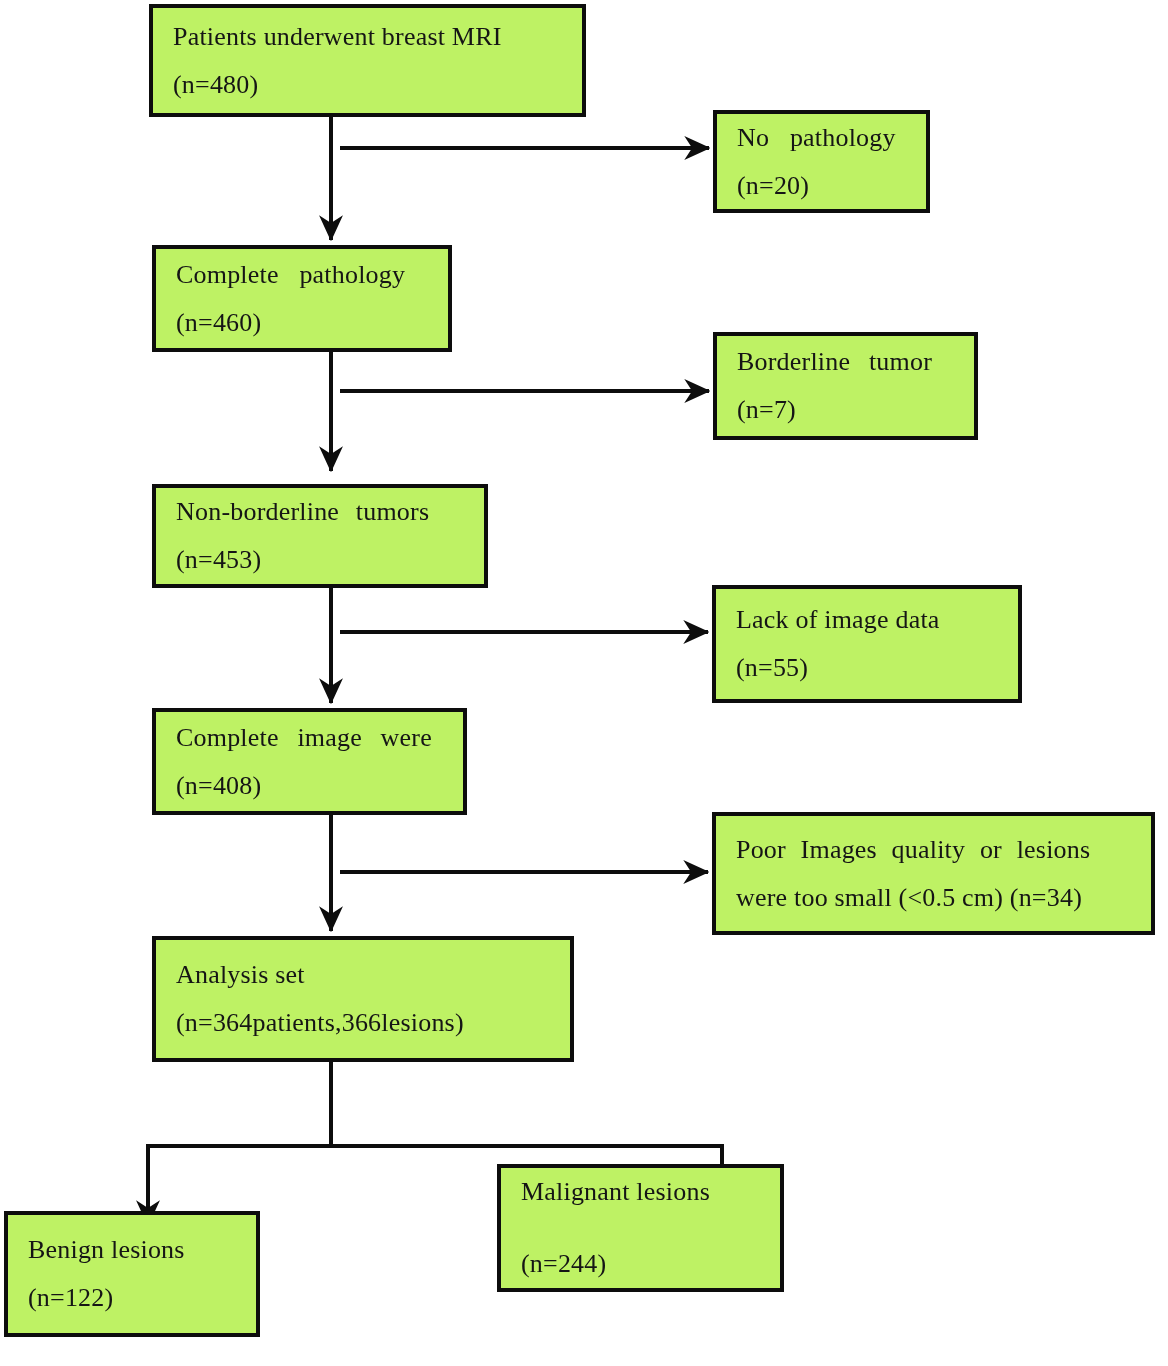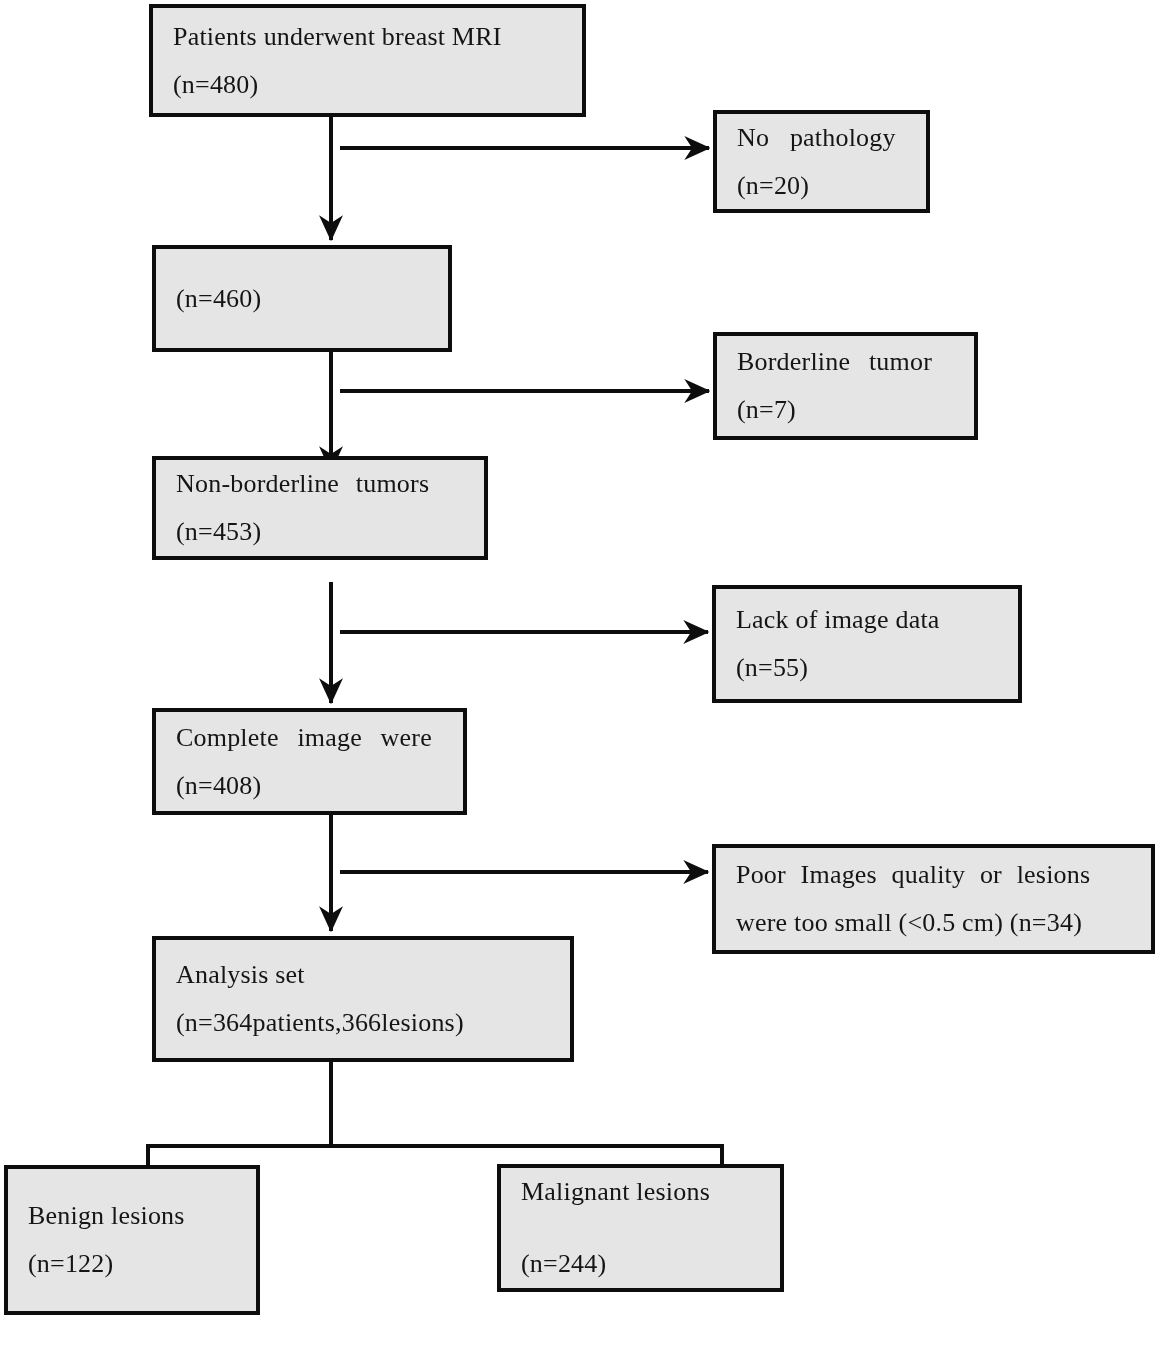--- a/index.html
+++ b/index.html
@@ -19,21 +19,21 @@
   #connectors {
     position: absolute;
     left: 0;
     top: 0;
     width: 1168px;
     height: 1366px;
   }
   .box {
     position: absolute;
     border: 4px solid #0d0d0d;
-    background: #e5e5e5;
+    background: #bef264;
     box-sizing: border-box;
     display: flex;
     flex-direction: column;
     justify-content: center;
     padding: 2px 14px 2px 20px;
   }
   .box .line {
     font-size: 26px;
     line-height: 48px;
     white-space: nowrap;
@@ -73,24 +73,25 @@
       <line x1="722" y1="1144" x2="722" y2="1227" marker-end="url(#arr)"></line>
     </g>
   </svg>
 
   <div class="box" style="left:149px; top:4px; width:437px; height:113px;">
     <div class="line">Patients underwent breast MRI</div>
     <div class="line">(n=480)</div>
   </div>
 
   <div class="box" style="left:152px; top:245px; width:300px; height:107px;">
+    <div class="line ws-14">Complete pathology</div>
     <div class="line">(n=460)</div>
   </div>
 
-  <div class="box" style="left:152px; top:456px; width:336px; height:104px;">
+  <div class="box" style="left:152px; top:484px; width:336px; height:104px;">
     <div class="line ws-10">Non-borderline tumors</div>
     <div class="line">(n=453)</div>
   </div>
 
   <div class="box" style="left:152px; top:708px; width:315px; height:107px;">
     <div class="line ws-12">Complete image were</div>
     <div class="line">(n=408)</div>
   </div>
 
   <div class="box" style="left:152px; top:936px; width:422px; height:126px;">
@@ -106,26 +107,26 @@
   <div class="box" style="left:713px; top:332px; width:265px; height:108px;justify-content:space-between;">
     <div class="line ws-12">Borderline tumor</div>
     <div class="line">(n=7)</div>
   </div>
 
   <div class="box" style="left:712px; top:585px; width:310px; height:118px;">
     <div class="line">Lack of image data</div>
     <div class="line">(n=55)</div>
   </div>
 
-  <div class="box" style="left:712px; top:812px; width:443px; height:110px;margin-top:32px;">
+  <div class="box" style="left:712px; top:812px; width:443px; height:123px;">
     <div class="line ws-8">Poor Images quality or lesions</div>
     <div class="line">were too small (&lt;0.5 cm) (n=34)</div>
   </div>
 
-  <div class="box" style="left:4px; top:1165px; width:256px; height:150px;">
+  <div class="box" style="left:4px; top:1211px; width:256px; height:126px;">
     <div class="line">Benign lesions</div>
     <div class="line">(n=122)</div>
   </div>
 
   <div class="box" style="left:497px; top:1164px; width:287px; height:128px;gap:24px;">
     <div class="line">Malignant lesions</div>
     <div class="line">(n=244)</div>
   </div>
 
 </div>

